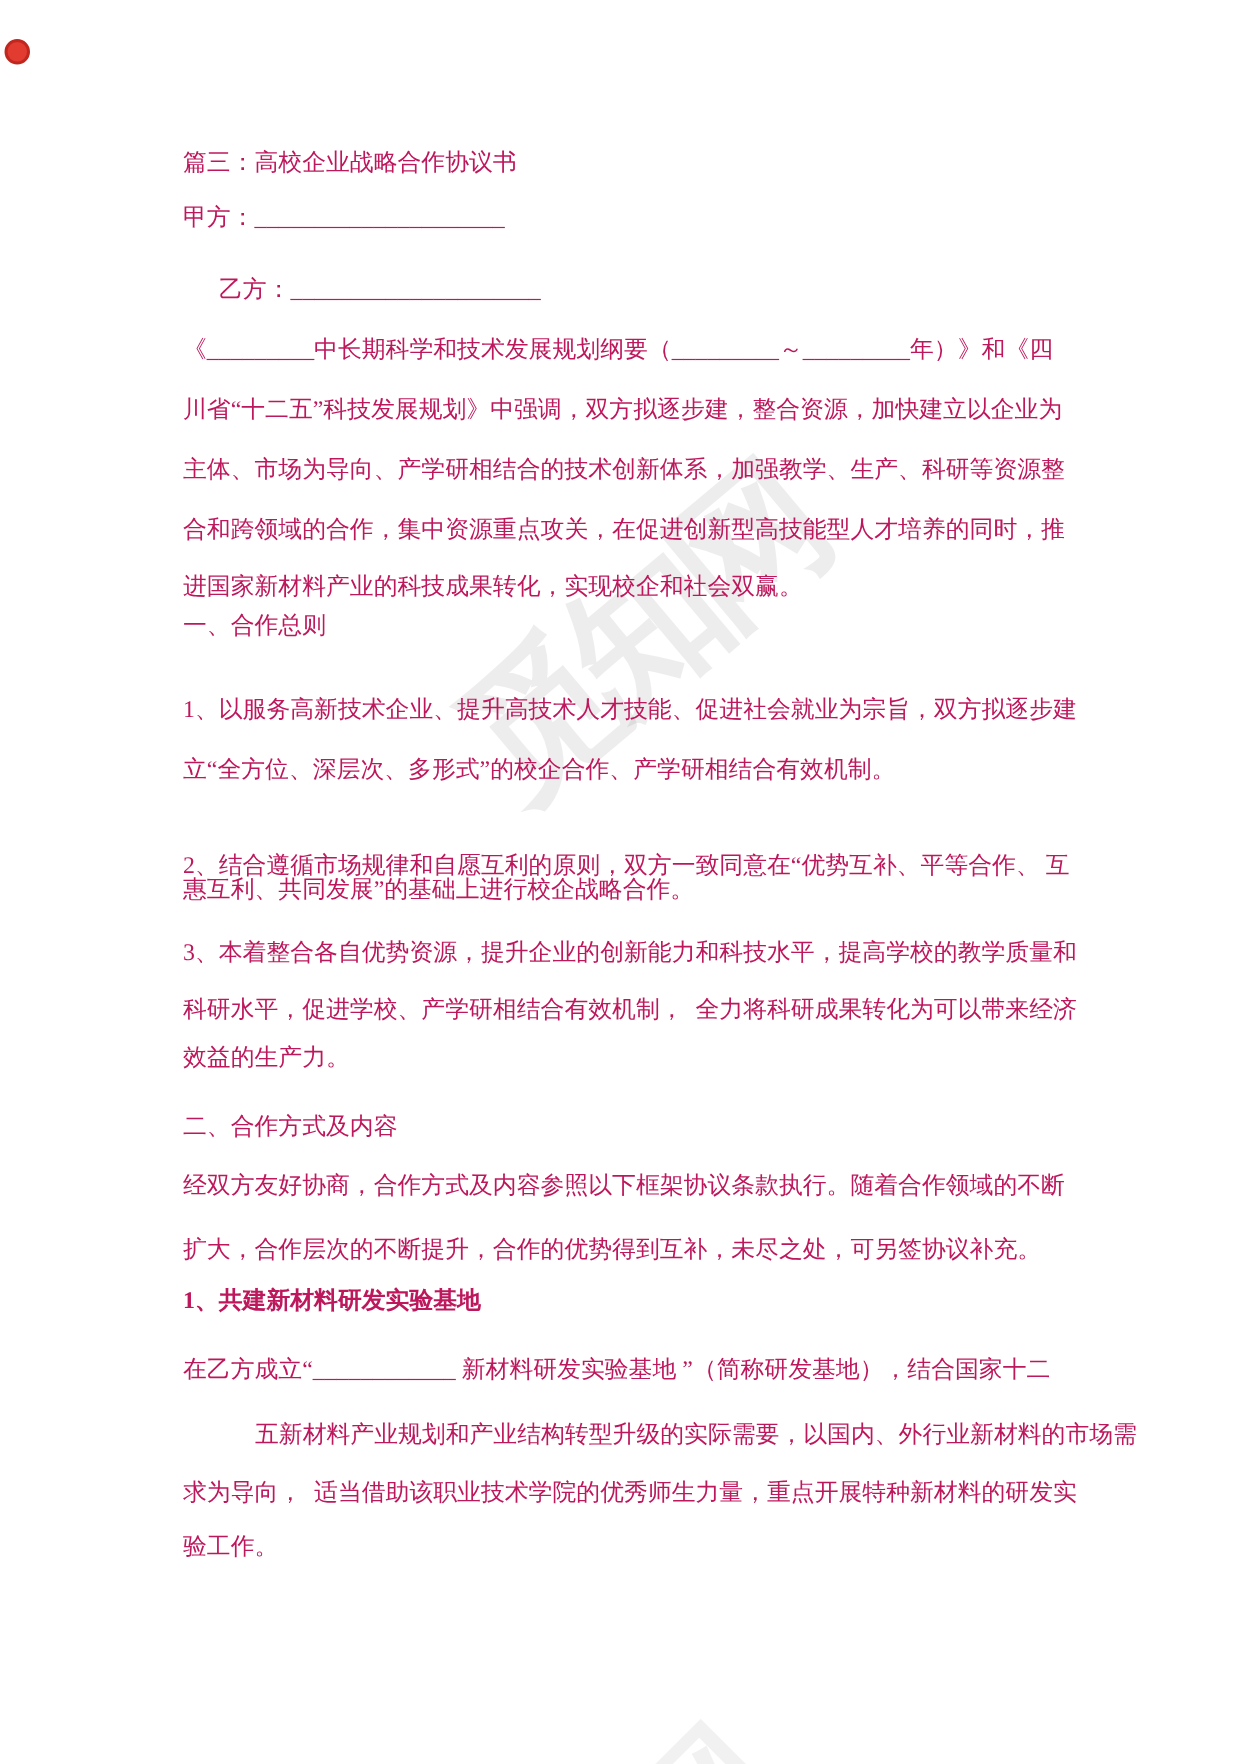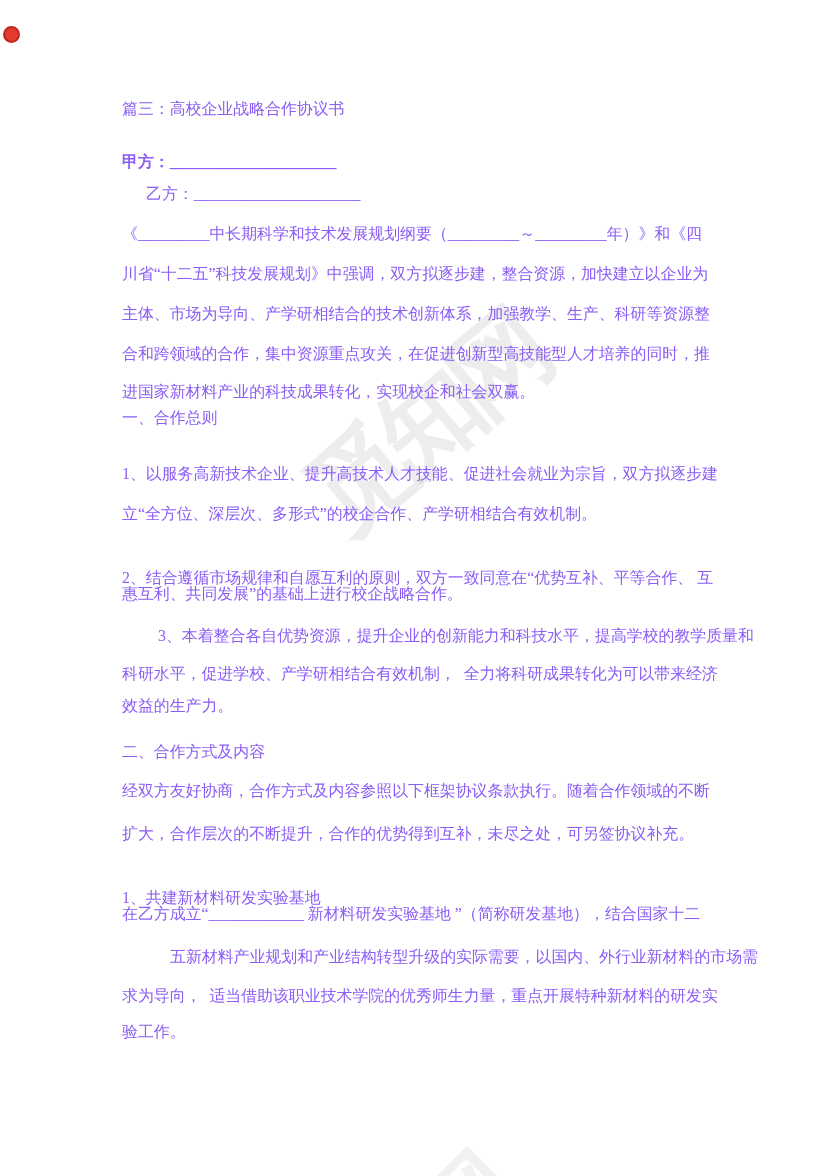--- a/index.html
+++ b/index.html
@@ -11,21 +11,21 @@
     font-family:"Liberation Serif","DejaVu Serif",serif;
     color:#262626;
   }
   .doc-line{
     position:absolute;
     left:122px;
     font-size:15.9px;
     line-height:20px;
     white-space:pre;
     letter-spacing:0px;
-    color:#8b5cf6;
+    color:#be185d;
   }
   .watermark{
     position:absolute;
     font-family:"Liberation Sans","DejaVu Sans",sans-serif;
     font-weight:bold;
     color:rgba(0,0,0,0.072);
     white-space:nowrap;
     pointer-events:none;
     user-select:none;
   }
@@ -57,38 +57,38 @@
 <div class="page">
 
   <div class="marker-dot"></div>
 
   <div class="watermark wm-center">觅知网</div>
 
   <div class="watermark wm-bottom">觅知网</div>
 
   <div id="doc-lines">
       <div class="doc-line" style="top: 99px;">篇三：高校企业战略合作协议书</div>
-      <div class="doc-line" style="top: 152px; font-weight: bold;">甲方：_____________________</div>
+      <div class="doc-line" style="top: 136px;">甲方：_____________________</div>
       <div class="doc-line" style="top: 184px; margin-left: 24px;">乙方：_____________________</div>
       <div class="doc-line" style="top: 224px;">《_________中长期科学和技术发展规划纲要（_________～_________年）》和《四</div>
       <div class="doc-line" style="top: 264px;">川省“十二五”科技发展规划》中强调，双方拟逐步建，整合资源，加快建立以企业为</div>
       <div class="doc-line" style="top: 304px;">主体、市场为导向、产学研相结合的技术创新体系，加强教学、生产、科研等资源整</div>
       <div class="doc-line" style="top: 344px;">合和跨领域的合作，集中资源重点攻关，在促进创新型高技能型人才培养的同时，推</div>
       <div class="doc-line" style="top: 382px;">进国家新材料产业的科技成果转化，实现校企和社会双赢。</div>
       <div class="doc-line" style="top: 408px;">一、合作总则</div>
       <div class="doc-line" style="top: 464px; text-align: right;">1、以服务高新技术企业、提升高技术人才技能、促进社会就业为宗旨，双方拟逐步建</div>
       <div class="doc-line" style="top: 504px;">立“全方位、深层次、多形式”的校企合作、产学研相结合有效机制。</div>
       <div class="doc-line" style="top: 568px;">2、结合遵循市场规律和自愿互利的原则，双方一致同意在“优势互补、平等合作、 互</div>
       <div class="doc-line" style="top: 584px;">惠互利、共同发展”的基础上进行校企战略合作。</div>
-      <div class="doc-line" style="top: 626px; margin-left: 36px;">3、本着整合各自优势资源，提升企业的创新能力和科技水平，提高学校的教学质量和</div>
+      <div class="doc-line" style="top: 626px;">3、本着整合各自优势资源，提升企业的创新能力和科技水平，提高学校的教学质量和</div>
       <div class="doc-line" style="top: 664px;">科研水平，促进学校、产学研相结合有效机制，  全力将科研成果转化为可以带来经济</div>
       <div class="doc-line" style="top: 696px;">效益的生产力。</div>
       <div class="doc-line" style="top: 742px;">二、合作方式及内容</div>
       <div class="doc-line" style="top: 781px;">经双方友好协商，合作方式及内容参照以下框架协议条款执行。随着合作领域的不断</div>
       <div class="doc-line" style="top: 824px;">扩大，合作层次的不断提升，合作的优势得到互补，未尽之处，可另签协议补充。</div>
-      <div class="doc-line" style="top: 888px;">1、共建新材料研发实验基地</div>
+      <div class="doc-line" style="top: 858px; font-weight: bold;">1、共建新材料研发实验基地</div>
       <div class="doc-line" style="top: 904px;">在乙方成立“____________ 新材料研发实验基地 ”（简称研发基地），结合国家十二</div>
       <div class="doc-line" style="top: 947px; margin-left: 48px;">五新材料产业规划和产业结构转型升级的实际需要，以国内、外行业新材料的市场需</div>
       <div class="doc-line" style="top: 986px;">求为导向，  适当借助该职业技术学院的优秀师生力量，重点开展特种新材料的研发实</div>
       <div class="doc-line" style="top: 1022px;">验工作。</div>
     </div>
 
 </div>
 
 </body></html>

